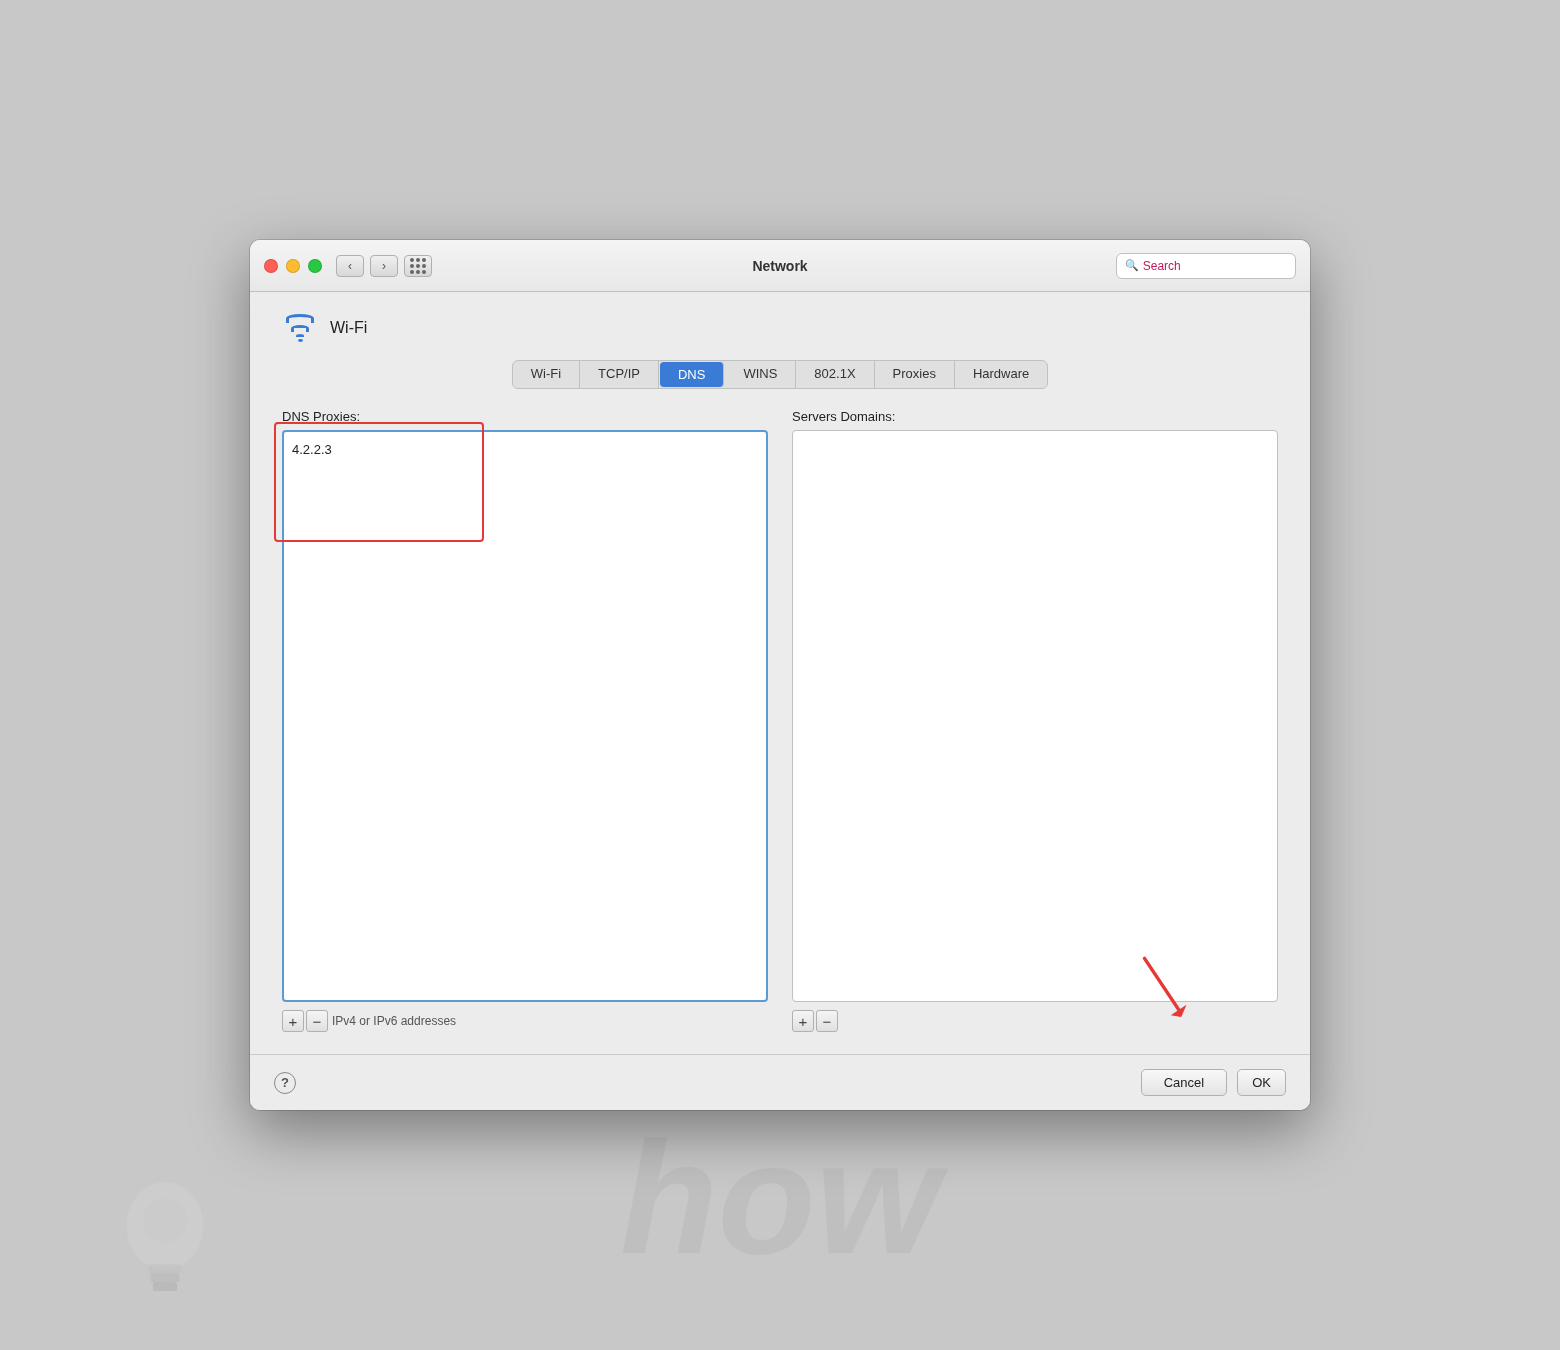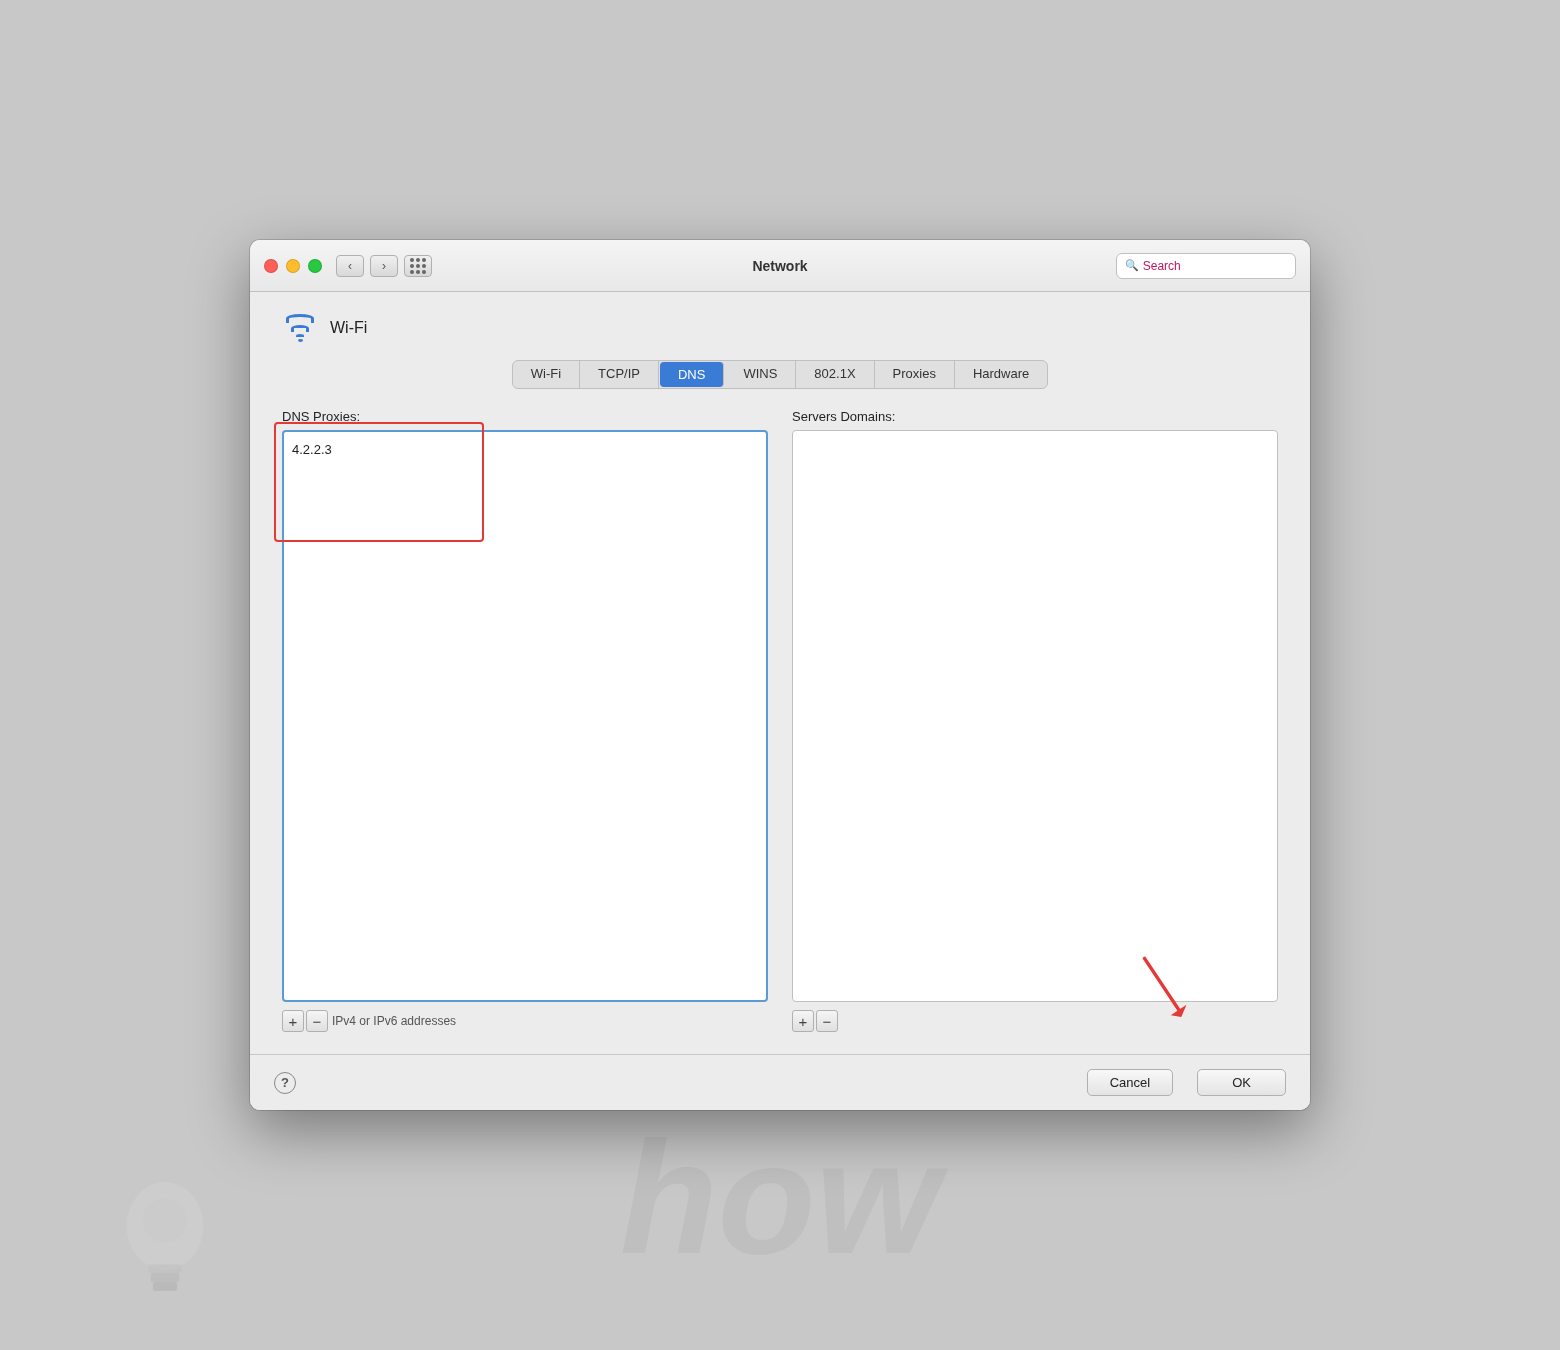--- a/index.html
+++ b/index.html
@@ -343,38 +343,38 @@
       justify-content: center;
       font-size: 13px;
       color: #555;
       cursor: pointer;
       font-weight: bold;
     }
 
     .bottom-actions {
       margin-left: auto;
       display: flex;
-      gap: 24px;
+      gap: 10px;
     }
 
     .btn-cancel {
       background: linear-gradient(to bottom, #f8f8f8, #e4e4e4);
       border: 1px solid #b0b0b0;
       border-radius: 5px;
       padding: 5px 22px;
       font-size: 13px;
       color: #222;
       cursor: pointer;
     }
 
     .btn-ok {
       background: linear-gradient(to bottom, #f8f8f8, #e4e4e4);
       border: 1px solid #b0b0b0;
       border-radius: 5px;
-      padding: 5px 34px;
+      padding: 5px 14px;
       font-size: 13px;
       color: #222;
       cursor: pointer;
       font-weight: 500;
     }
 
     
     .arrow-container {
       position: absolute;
       right: 118px;

